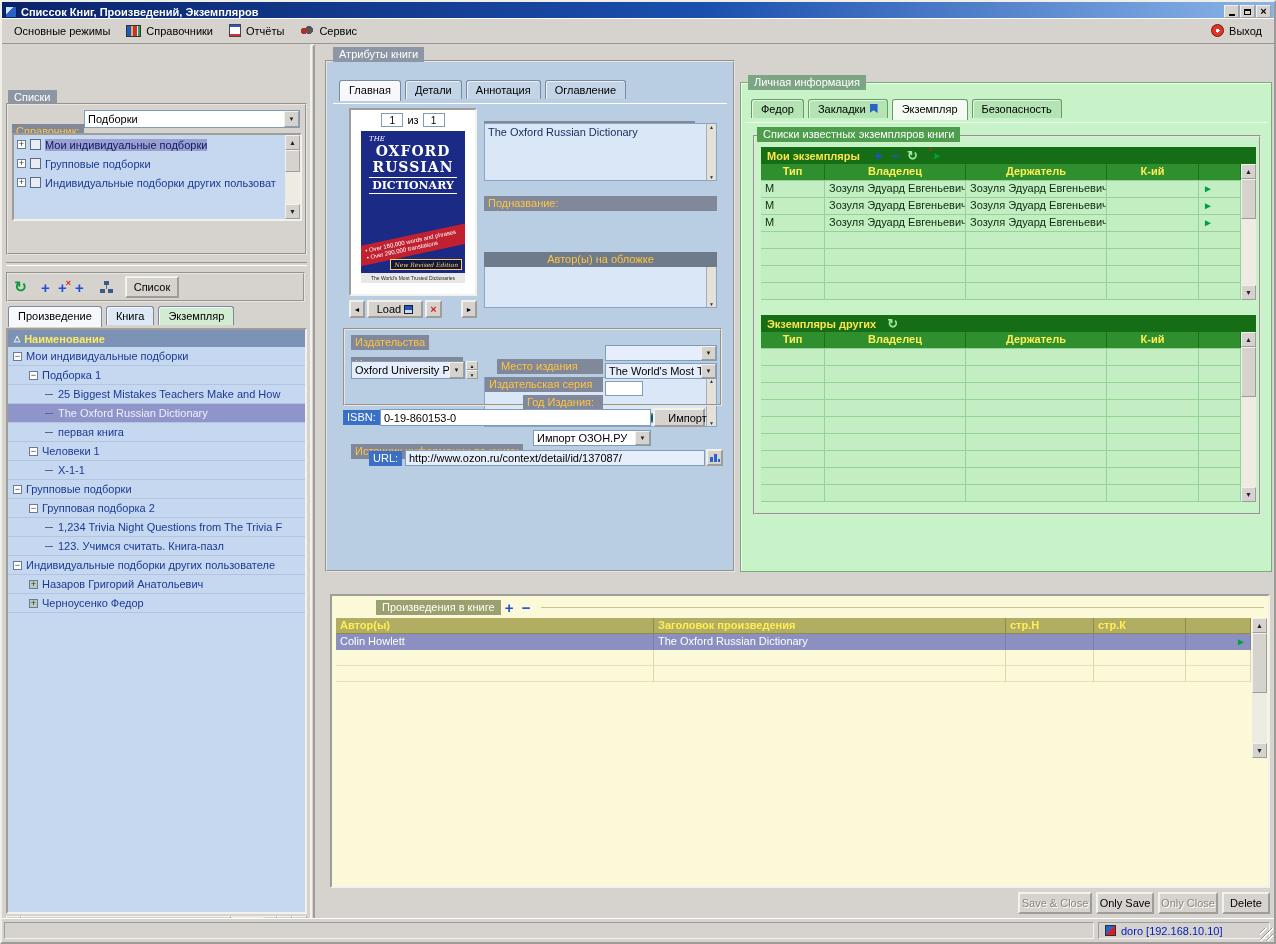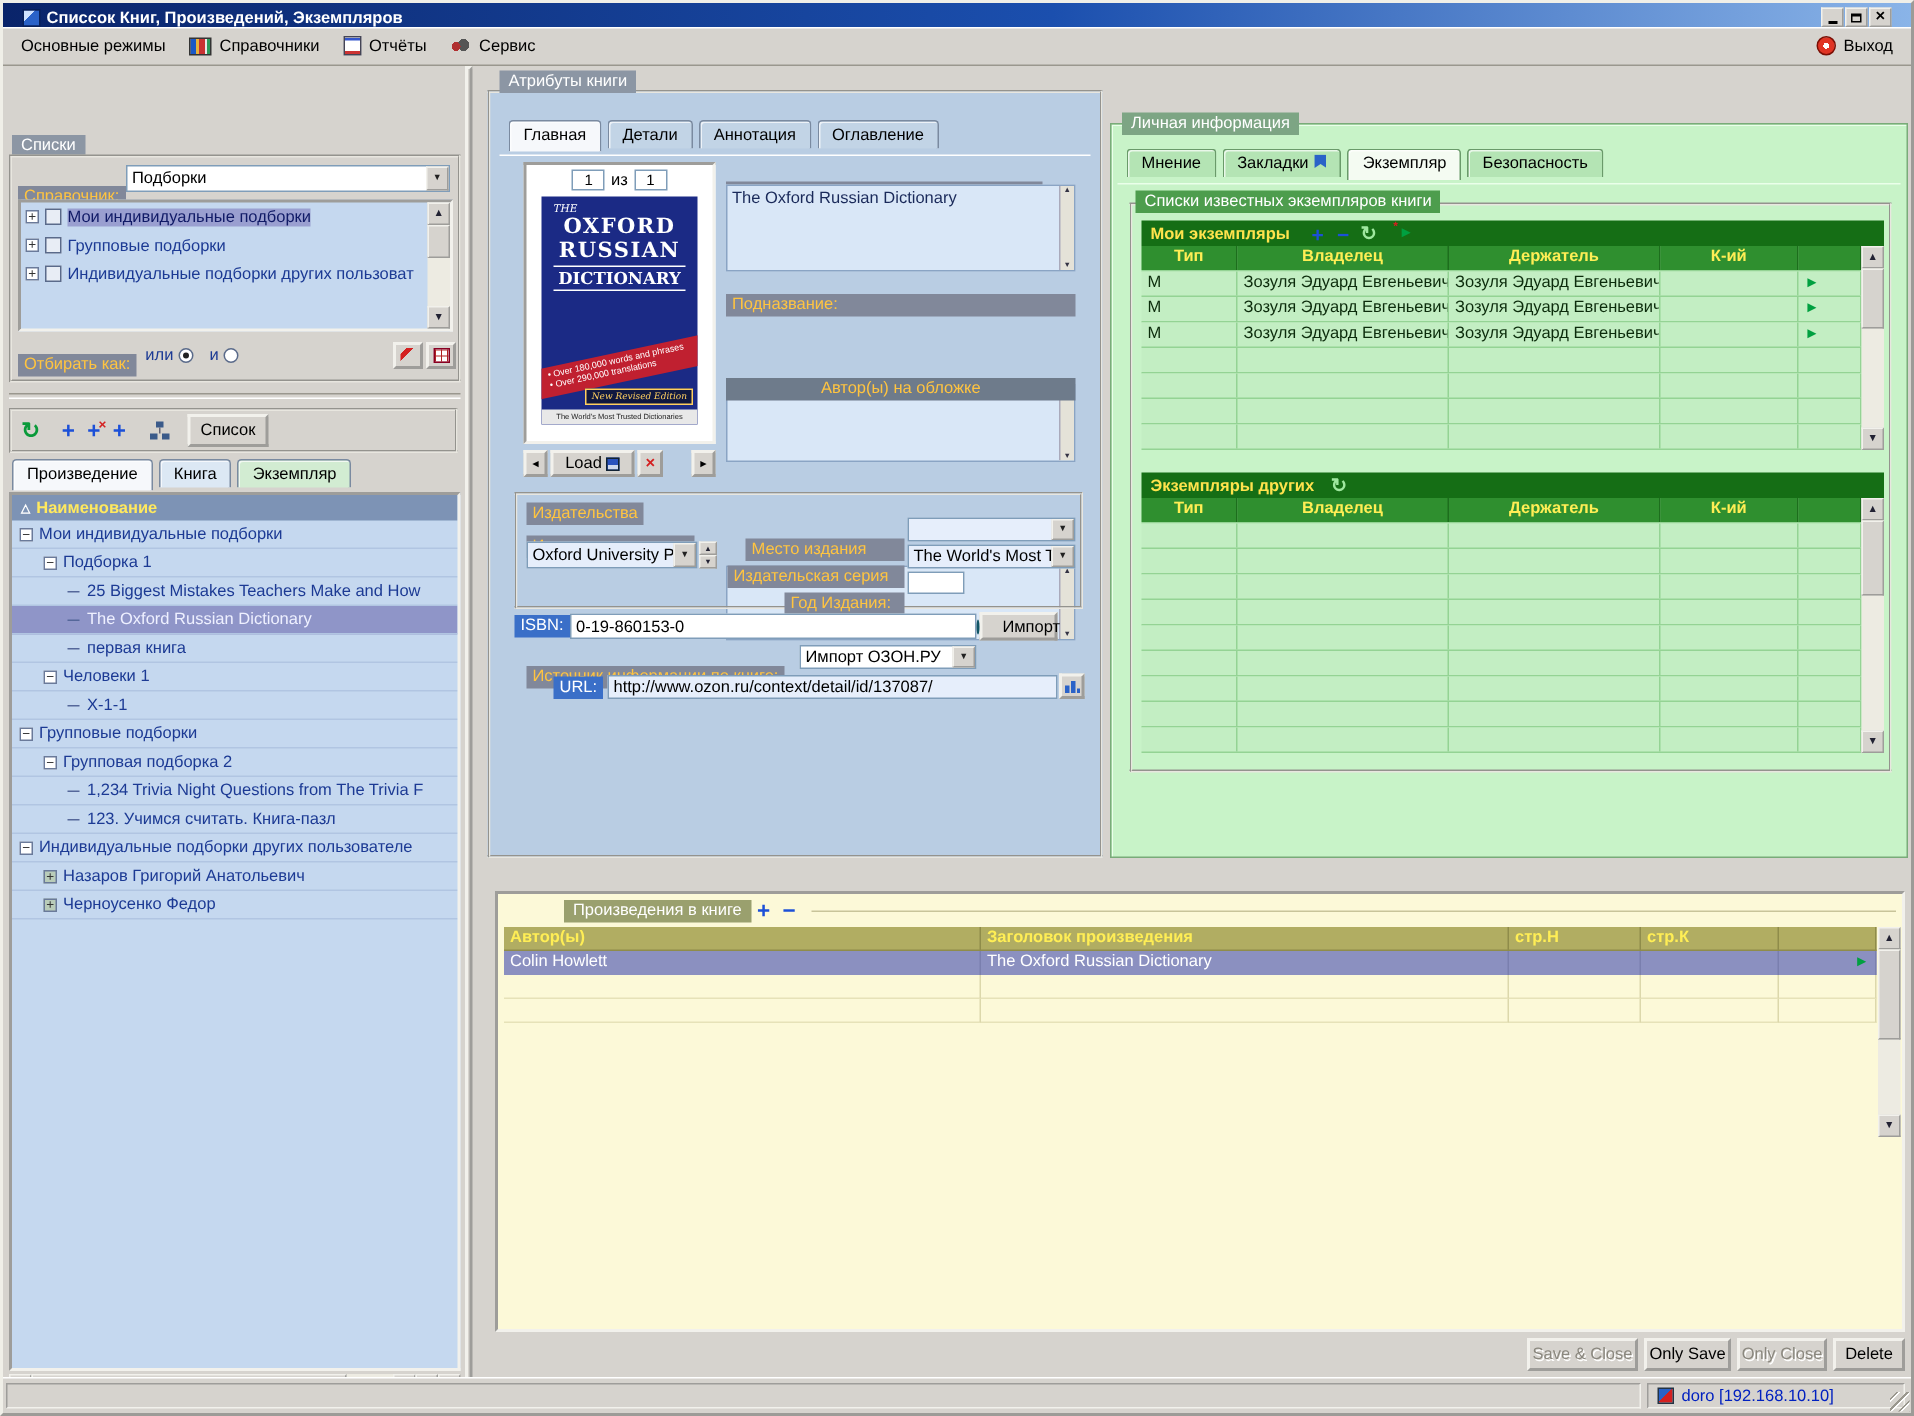--- a/index.html
+++ b/index.html
@@ -8,21 +8,21 @@
          background:#d6d3ce; position:relative; overflow:hidden;
          border:2px outset #f0efe8; }
   .ab { position:absolute; }
   .raised { background:#d6d3ce; border:2px outset #f2f1ec; }
   .sunken { border:2px inset #f2f1ec; }
   .etched { border:2px groove #e8e6df; }
 
   
   .titlebar { position:absolute; left:0; top:0; right:0; height:19px;
     background:linear-gradient(90deg,#0a246a 0%,#1b4fae 55%,#8ab4e8 100%);
-    display:flex; align-items:center; padding:0 13px; }
+    display:flex; align-items:center; padding:0 3px; }
   .title-text { color:#fff; font-weight:bold; font-size:11px; margin-left:4px; white-space:nowrap; }
   .app-icon { width:12px; height:12px; background:linear-gradient(135deg,#cfe2ff 0 5px,#2a62c8 5px); border:1px solid #08205a; flex:none; }
   .win-btns { margin-left:auto; display:flex; gap:1px; }
   .wbtn { width:15px; height:13px; background:#d6d3ce; border:1px outset #f2f1ec;
           display:flex; align-items:center; justify-content:center; font-size:9px; line-height:9px; }
   .wg-min { width:6px; height:2px; background:#000; margin-top:6px; }
   .wg-max { width:7px; height:6px; border:1px solid #000; border-top-width:2px; }
   .wg-x::before { content:"×"; font-weight:bold; font-size:11px; }
 
   
@@ -214,33 +214,20 @@
           <span class="nb nb-plus"></span>
           <span class="cbx"></span>
           <span>Групповые подборки</span>
         </div>
         <div class="crow">
           <span class="nb nb-plus"></span>
           <span class="cbx"></span>
           <span>Индивидуальные подборки других пользоват</span>
         </div>
       </div>
-      <div class="ab" style="left:4px; top:122px; width:292px; height:20px; display:flex; align-items:center;">
-        <span class="fl">Отбирать как:</span>
-        <span style="margin-left:6px; color:#1c3a94;">или</span>
-        <span class="rad sel"></span>
-        <span style="margin-left:8px; color:#1c3a94;">и</span>
-        <span class="rad"></span>
-        <span class="btn" style="margin-left:auto; width:20px; height:18px;">
-          <span style="width:10px;height:10px;background:linear-gradient(135deg,transparent 0 3px,#d42020 3px 6px,transparent 6px);"></span>
-        </span>
-        <span class="btn" style="margin-left:2px; width:20px; height:18px;">
-          <span style="width:11px;height:10px;background:#fff; background-image:linear-gradient(#b02020 1px,transparent 1px),linear-gradient(90deg,#b02020 1px,transparent 1px); background-size:4px 4px; border:1px solid #802;"></span>
-        </span>
-      </div>
     </div>
 
     <div class="ab" style="left:0; top:172px; width:301px; height:4px; border-top:1px solid #9a978e; border-bottom:1px solid #fff;"></div>
 
     <div class="etched ab" style="left:0; top:182px; width:299px; height:30px; background:#d6d3ce; display:flex; align-items:center; padding:0 4px;">
       <span class="tbico green" style="font-size:15px;">
           <span class="g-ref"></span>
         </span>
       <span class="tbico blue" style="font-size:15px; margin-left:8px;">
           <span class="g-plus"></span>
@@ -489,21 +476,21 @@
         </span>
       <span class="btn ab" style="left:379px; top:387px; width:17px; height:17px;">
         <span style="width:10px;height:9px;background:linear-gradient(#2a62c8 0 0) 0 100%/3px 5px no-repeat,linear-gradient(#2a62c8 0 0) 4px 100%/3px 8px no-repeat,linear-gradient(#2a62c8 0 0) 8px 100%/2px 3px no-repeat;"></span>
       </span>
     </div>
 
     <span class="gt gt-green ab" style="left:433px; top:31px; z-index:2;">Личная информация</span>
 
     <div class="ab green-panel" style="left:425px; top:38px; width:532px; height:490px;">
       <div class="ab" style="left:10px; top:16px; height:24px; z-index:2;">
-        <span class="tab gtab"><span>Мнение</span></span>
+        <span class="tab gtab"><span>Федор</span></span>
         <span class="tab gtab"><span>Закладки</span><span style="display:inline-block;width:8px;height:9px;background:#2a62c8;margin-left:4px;clip-path:polygon(0 0,100% 0,100% 100%,50% 70%,0 100%);"></span></span>
         <span class="tab gtab active"><span>Экземпляр</span></span>
         <span class="tab gtab"><span>Безопасность</span></span>
       </div>
       <div class="ab" style="left:4px; top:39px; right:4px; height:1px; background:#eaffea;"></div>
 
       <span class="sect-green ab" style="left:16px; top:44px; z-index:2;">Списки известных экземпляров книги</span>
       <div class="ab etched" style="left:12px; top:52px; width:508px; height:380px;"></div>
 
       <div class="gbar ab" style="left:20px; top:64px; width:495px;">

